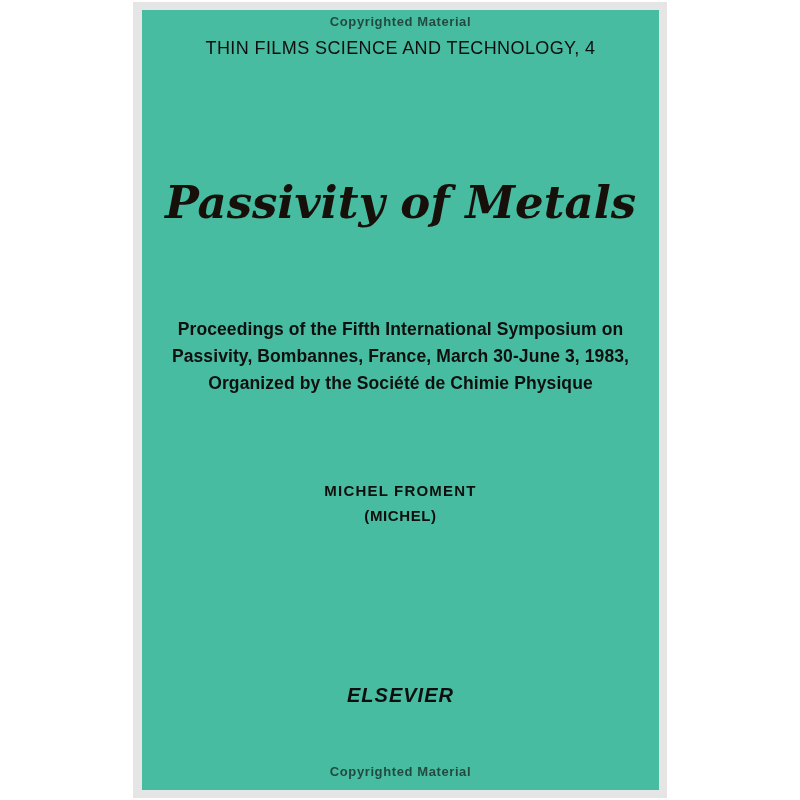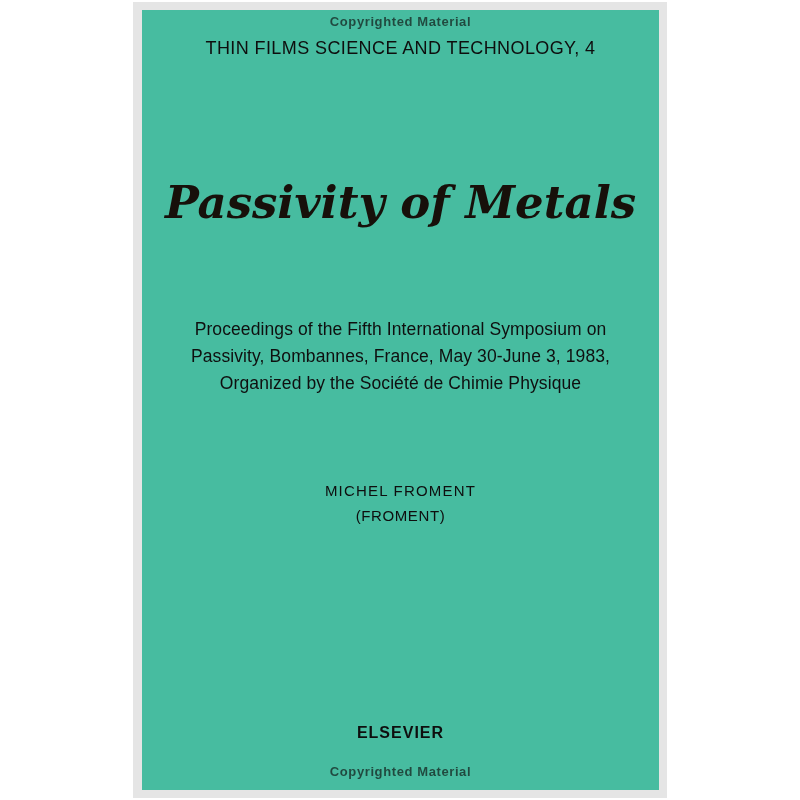--- a/index.html
+++ b/index.html
@@ -32,20 +32,21 @@
     right: 8px;
     bottom: 8px;
     background: #47bca0;
   }
   .t {
     position: absolute;
     left: 0;
     right: 0;
     text-align: center;
     white-space: nowrap;
+    font-weight: bold;
   }
   .watermark {
     font-size: 13px;
     font-weight: bold;
     color: rgba(24, 48, 42, 0.82);
     letter-spacing: 0.6px;
     filter: blur(0.5px);
   }
   .watermark-top { top: 4px; }
   .watermark-bottom { top: 754px; }
@@ -81,51 +82,52 @@
     color: #0e0e0e;
     letter-spacing: 1.2px;
   }
   .editor-role {
     top: 497px;
     font-size: 15px;
     color: #0e0e0e;
     letter-spacing: 0.6px;
   }
   .publisher {
-    top: 714px;
-    font-size: 16px;
+    top: 674px;
+    font-size: 20px;
     font-weight: bold;
     color: #0e0e0e;
     letter-spacing: 1px;
+    font-style: italic;
   }
 </style>
 </head>
 <body>
 
 <div class="stage">
   <div class="cover">
     <div class="cover-inner">
 
       <div class="t watermark watermark-top">Copyrighted Material</div>
 
       <div class="t series-title">THIN FILMS SCIENCE AND TECHNOLOGY, 4</div>
 
       <div class="t main-title">
         <div>Passivity of Metals</div>
       </div>
 
       <div class="t subtitle">
         <div>Proceedings of the Fifth International Symposium on</div>
-        <div>Passivity, Bombannes, France, May 30-June 3, 1983,</div>
+        <div>Passivity, Bombannes, France, March 30-June 3, 1983,</div>
         <div>Organized by the Société de Chimie Physique</div>
       </div>
 
       <div class="t editor-name">MICHEL FROMENT</div>
 
-      <div class="t editor-role">(FROMENT)</div>
+      <div class="t editor-role">(MICHEL)</div>
 
       <div class="t publisher">ELSEVIER</div>
 
       <div class="t watermark watermark-bottom">Copyrighted Material</div>
 
     </div>
   </div>
 </div>
 
 </body></html>

